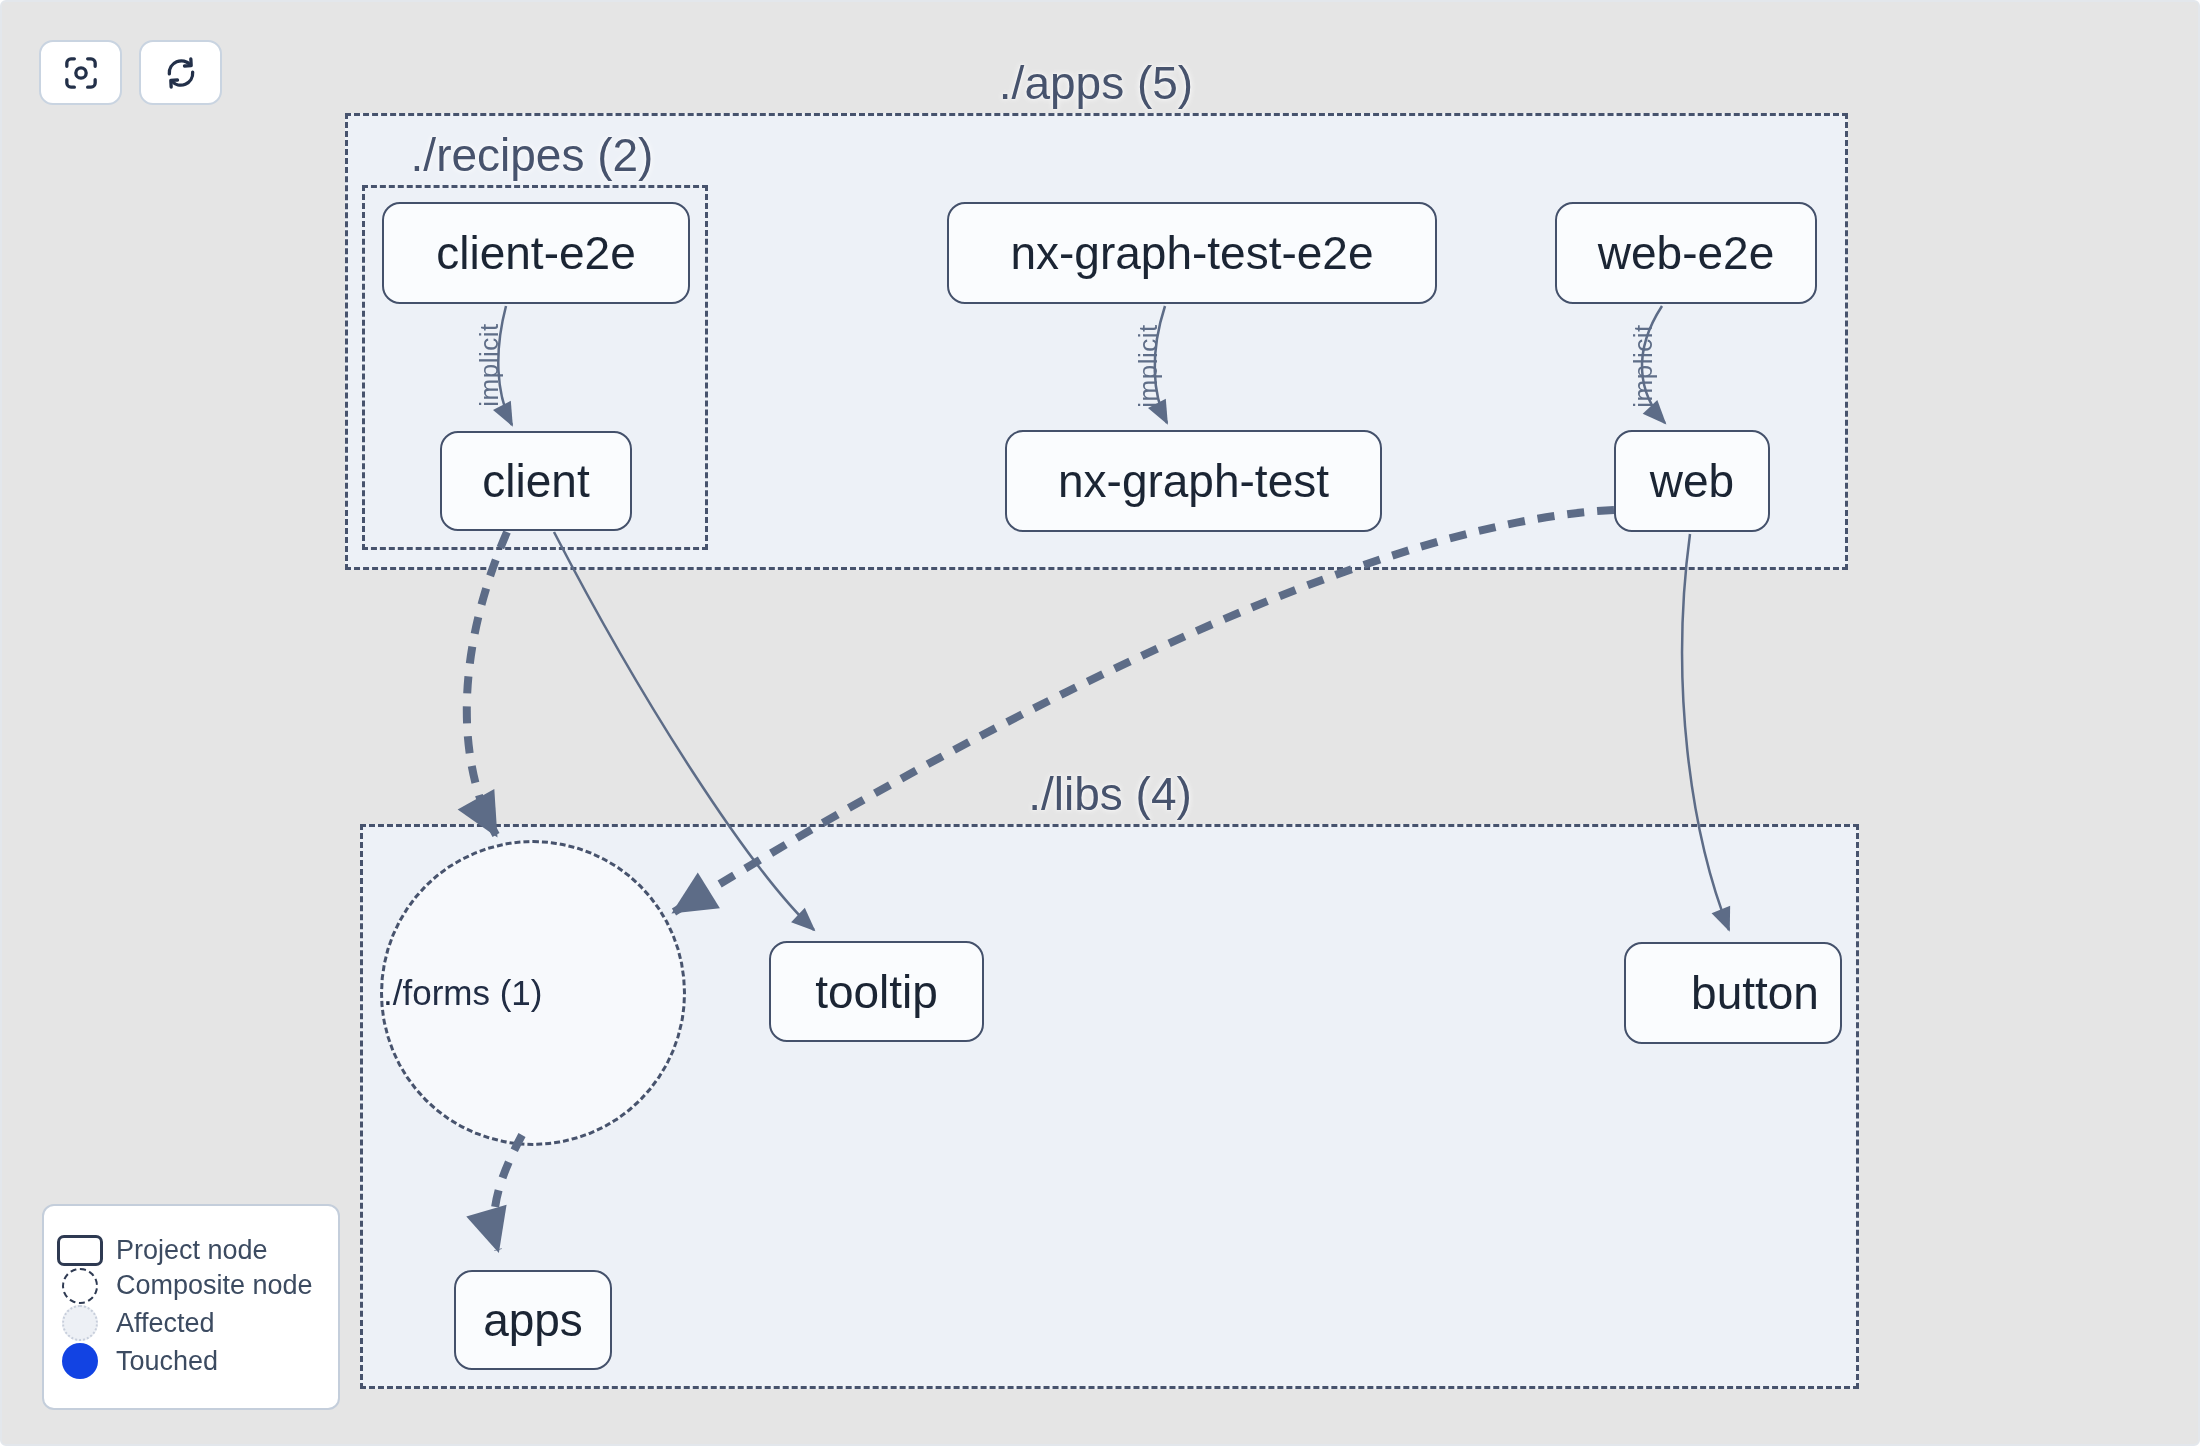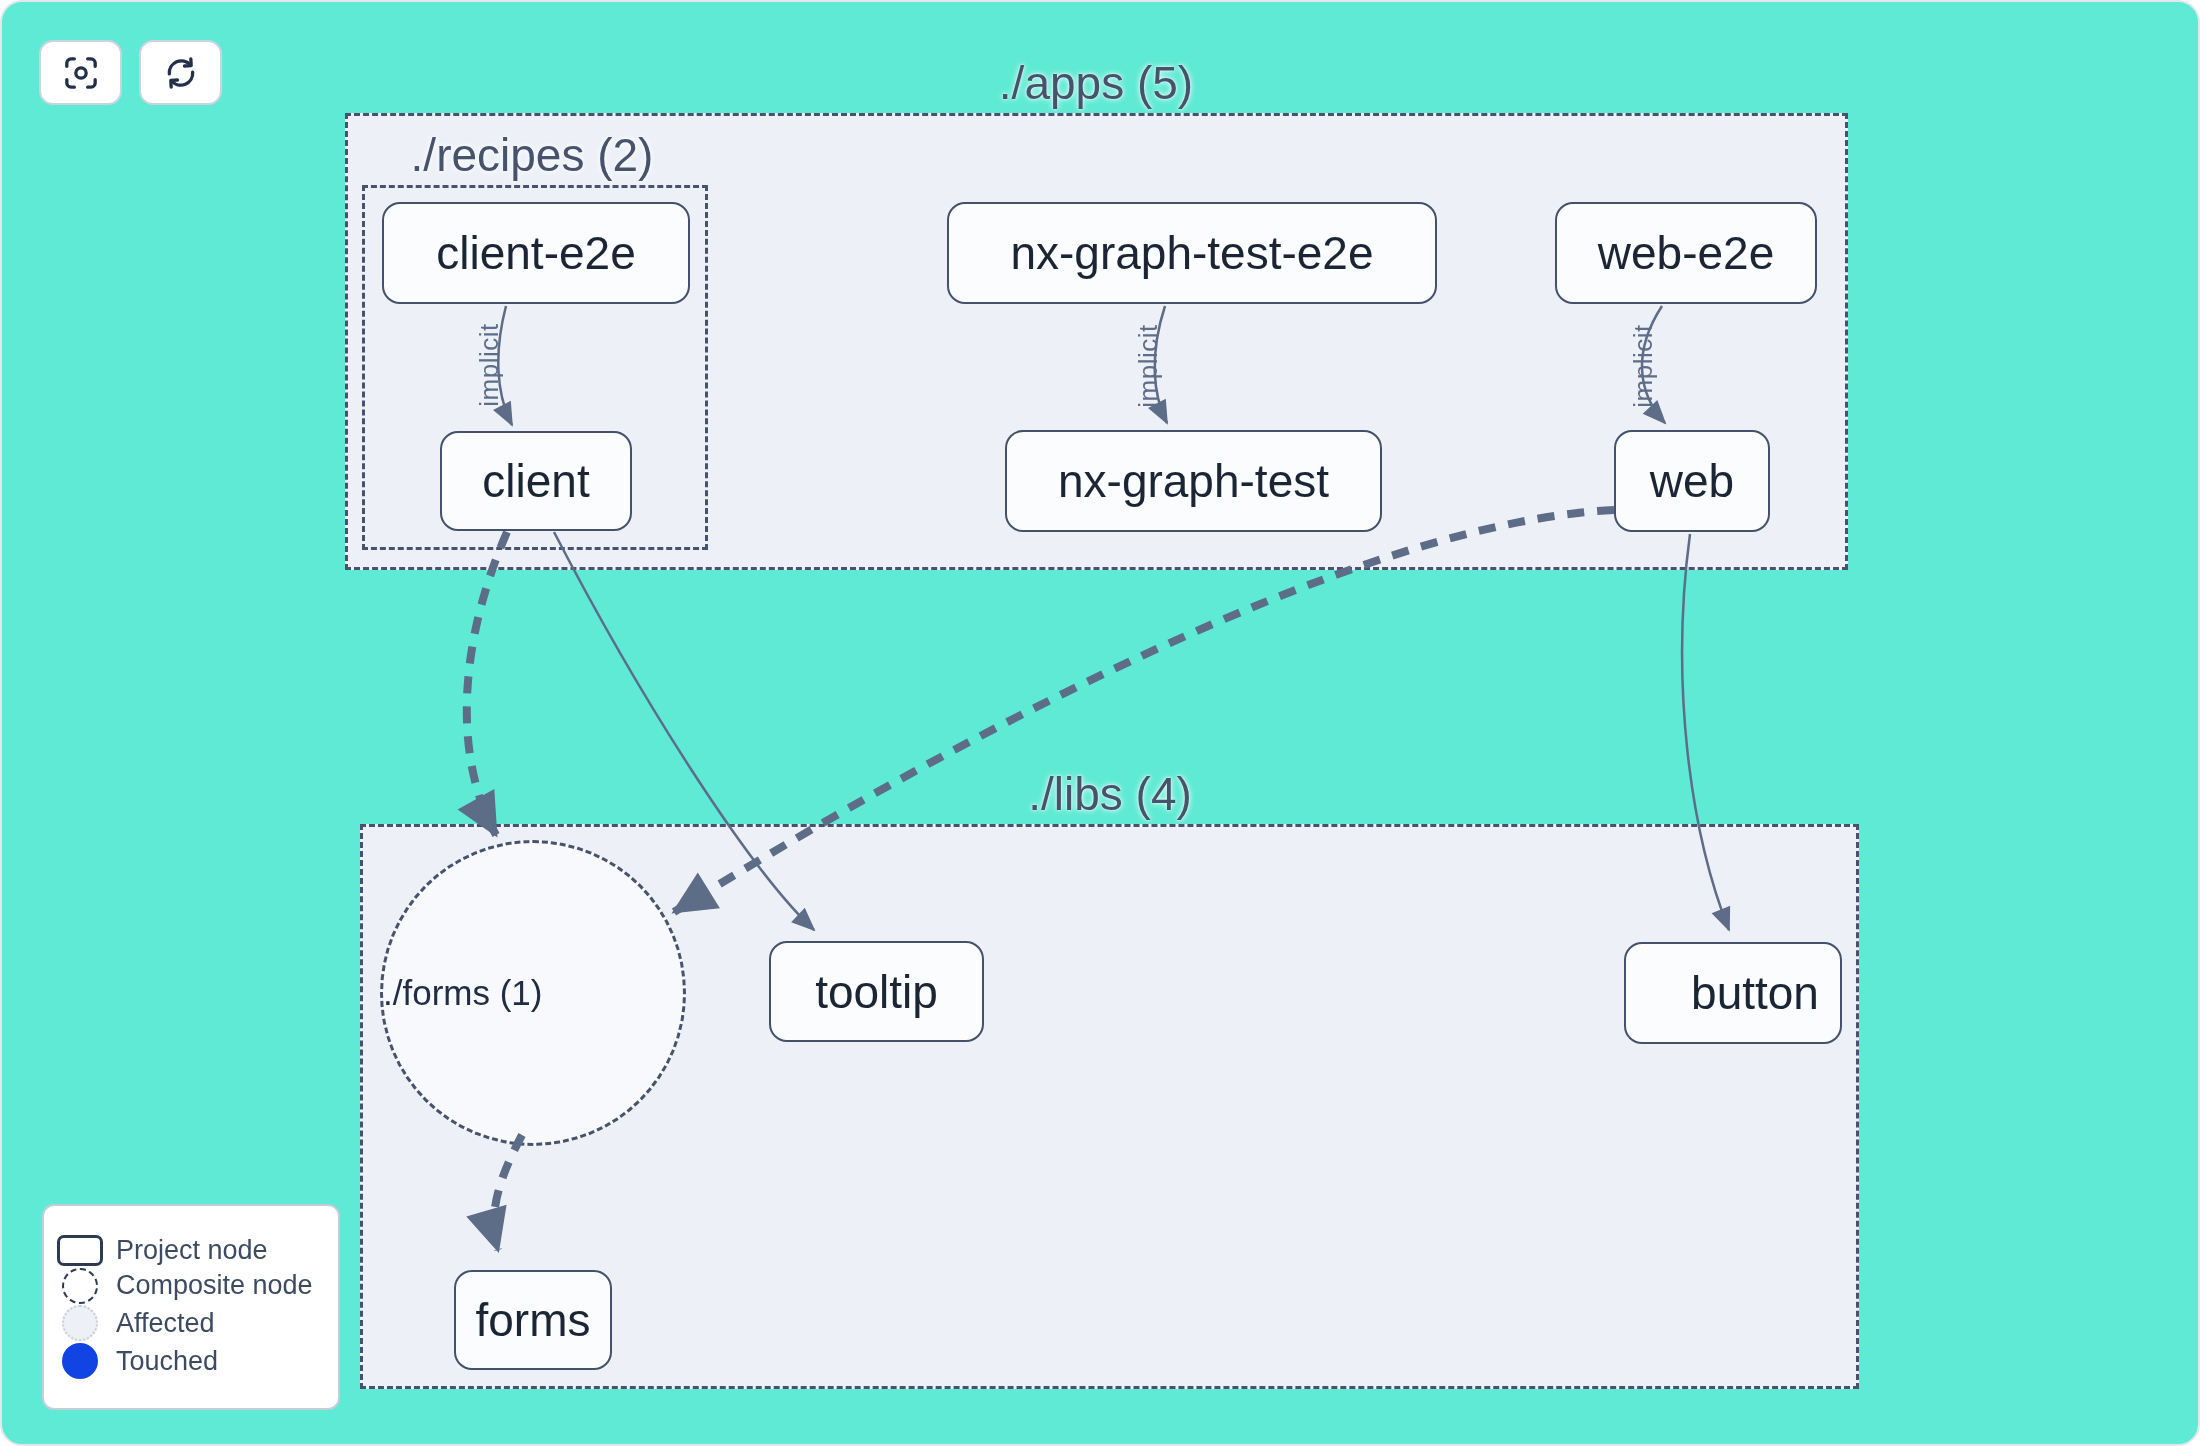--- a/index.html
+++ b/index.html
@@ -1,17 +1,17 @@
 <!DOCTYPE html>
 <html><head>
 <meta charset="utf-8">
 <style>
   html,body{margin:0;padding:0;background:#fff;font-family:"Liberation Sans",sans-serif;}
-  .card{position:relative;width:2200px;height:1446px;background:#5eead4;border:2px solid #e3e7ec;
-        border-radius:22px;box-sizing:border-box;overflow:hidden;}
+  .card{position:relative;width:2200px;height:1446px;background:#e5e5e5;border:2px solid #e3e7ec;
+        border-radius:6px;box-sizing:border-box;overflow:hidden;}
 
   
   .tool-btn{position:absolute;width:83px;height:65px;background:#fff;border:2px solid #c9d4e1;
             border-radius:14px;display:flex;align-items:center;justify-content:center;cursor:pointer;box-sizing:border-box;}
   .tool-btn svg{width:40px;height:40px;stroke:#233049;fill:none;stroke-width:2;stroke-linecap:round;stroke-linejoin:round;}
 
   
   .group{position:absolute;border:3px dashed #47536d;background:#edf1f7;box-sizing:border-box;}
   .group.sub{background:transparent;}
   .group-label{position:absolute;transform:translateX(-50%);font-size:46px;color:#47536d;white-space:nowrap;
@@ -126,21 +126,21 @@
   <div class="node" style="left:1612px;top:428px;width:156px;height:102px;">
       <span>web</span>
     </div>
   <div class="node" style="left:767px;top:939px;width:215px;height:101px;">
       <span>tooltip</span>
     </div>
   <div class="node" style="left:1622px;top:940px;width:218px;height:102px;padding-left:44px;">
       <span>button</span>
     </div>
   <div class="node" style="left:452px;top:1268px;width:158px;height:100px;">
-      <span>forms</span>
+      <span>apps</span>
     </div>
 
   <div class="legend">
     <div class="legend-row">
       <span class="legend-swatch">
           <span class="sw-project"></span>
         </span>
       <span class="legend-label">Project node</span>
     </div>
     <div class="legend-row">

